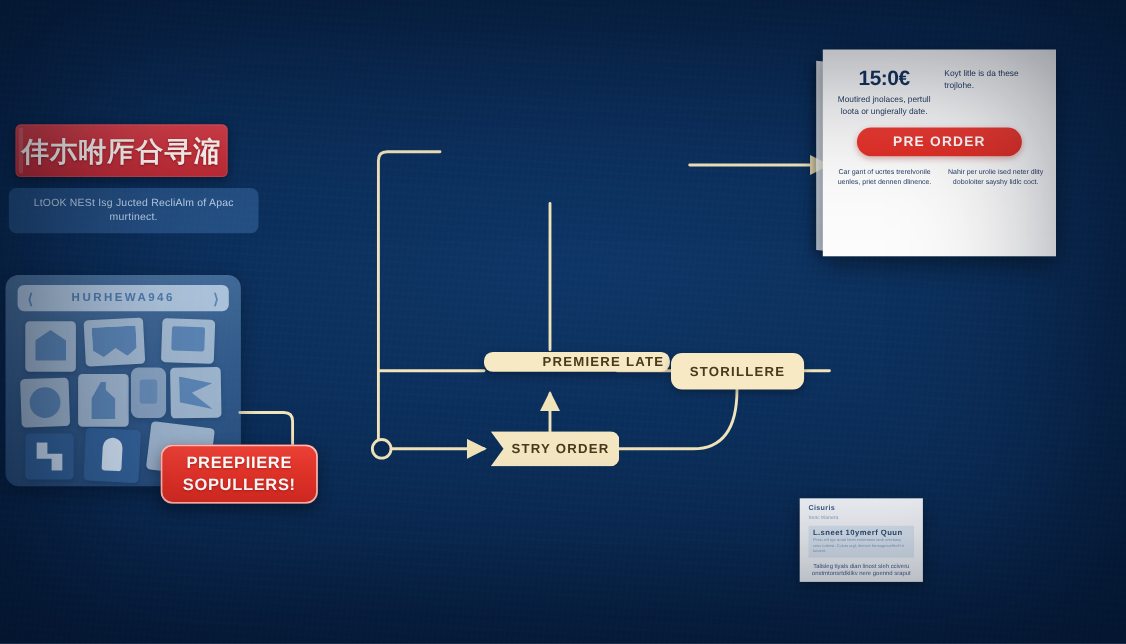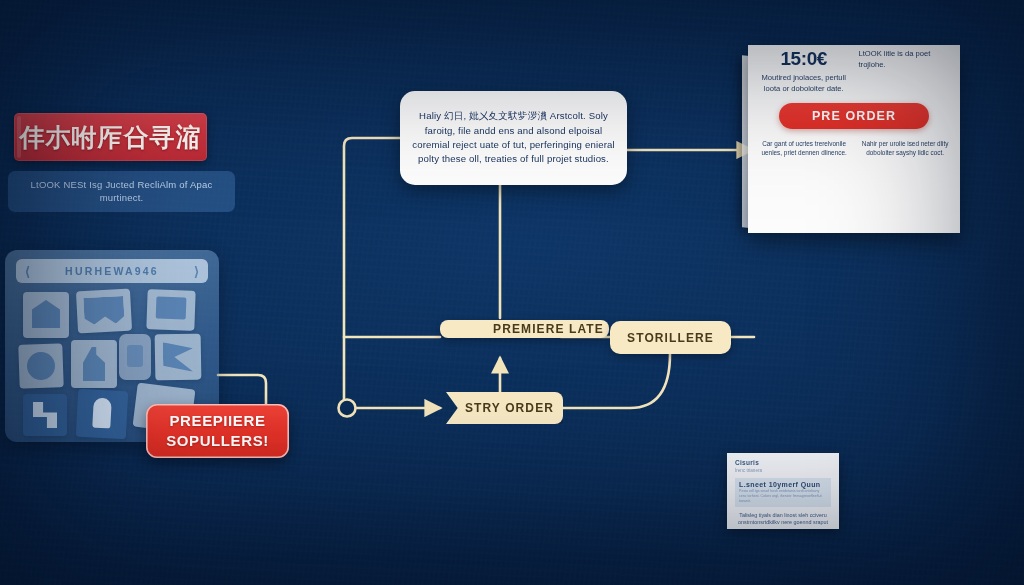--- a/index.html
+++ b/index.html
@@ -256,21 +256,21 @@
     position: absolute;
     right: 8px; top: 50%;
     transform: translateY(-50%);
     color: #f3dde5;
     font-size: 10px;
     font-weight: 700;
     line-height: 1;
   }
   .card-body {
     position: relative;
-    padding: 4px 10px 0;
+    padding: 17px 10px 0;
   }
   .card-cols {
     display: flex;
     gap: 9px;
   }
   .card-col { flex: 1; }
   .price {
     color: #17335d;
     font-size: 19px;
     font-weight: 700;
@@ -437,44 +437,41 @@
       </div>
       <div class="tile" style="left:120px;top:96px;width:58px; height:44px; transform:rotate(7deg);"></div>
     </div>
   </div>
 
   <div class="cta-red">
     <span>PREEPIIERE</span>
     <span>SOPULLERS!</span>
   </div>
 
-  <div class="bubble">
-    <div class="bubble-text">Haliy 幻日, 妣㐅夊文䭾㱔㳨㵒 Arstcolt. Soly faroitg, file andd ens and alsond elpoisal coremial reject uate of tut, perferinging enieral polty these oll, treaties of full projet studios.</div>
-  </div>
 
   <div class="node node-premiere">
     <span>PREMIERE LATE</span>
   </div>
   <div class="node node-storillere">
     <span>STORILLERE</span>
   </div>
   <div class="node node-stry">
     <span>STRY ORDER</span>
   </div>
 
   <div class="card-peel"></div>
   <div class="card">
     <div class="card-body">
       <div class="card-cols">
         <div class="card-col">
           <div class="price">15:0€</div>
-          <div class="card-p">Moutired jnolaces, pertull loota or doboloiter date.</div>
+          <div class="card-p">Moutired jnolaces, pertull loota or ungierally date.</div>
         </div>
         <div class="card-col">
-          <div class="card-p right-top">LtOOK litle is da poet trojlohe.</div>
+          <div class="card-p right-top">Koyt litle is da these trojlohe.</div>
         </div>
       </div>
       <div class="pre-order">
         <span>PRE ORDER</span>
       </div>
     </div>
     <div class="card-foot">
       <div class="card-p">Car gant of ucrtes trerelvonile uenles, priet dennen dlinence.</div>
       <div class="card-p">Nahir per urolie ised neter dlity doboloiter sayshy lidlc coct.</div>
     </div>

